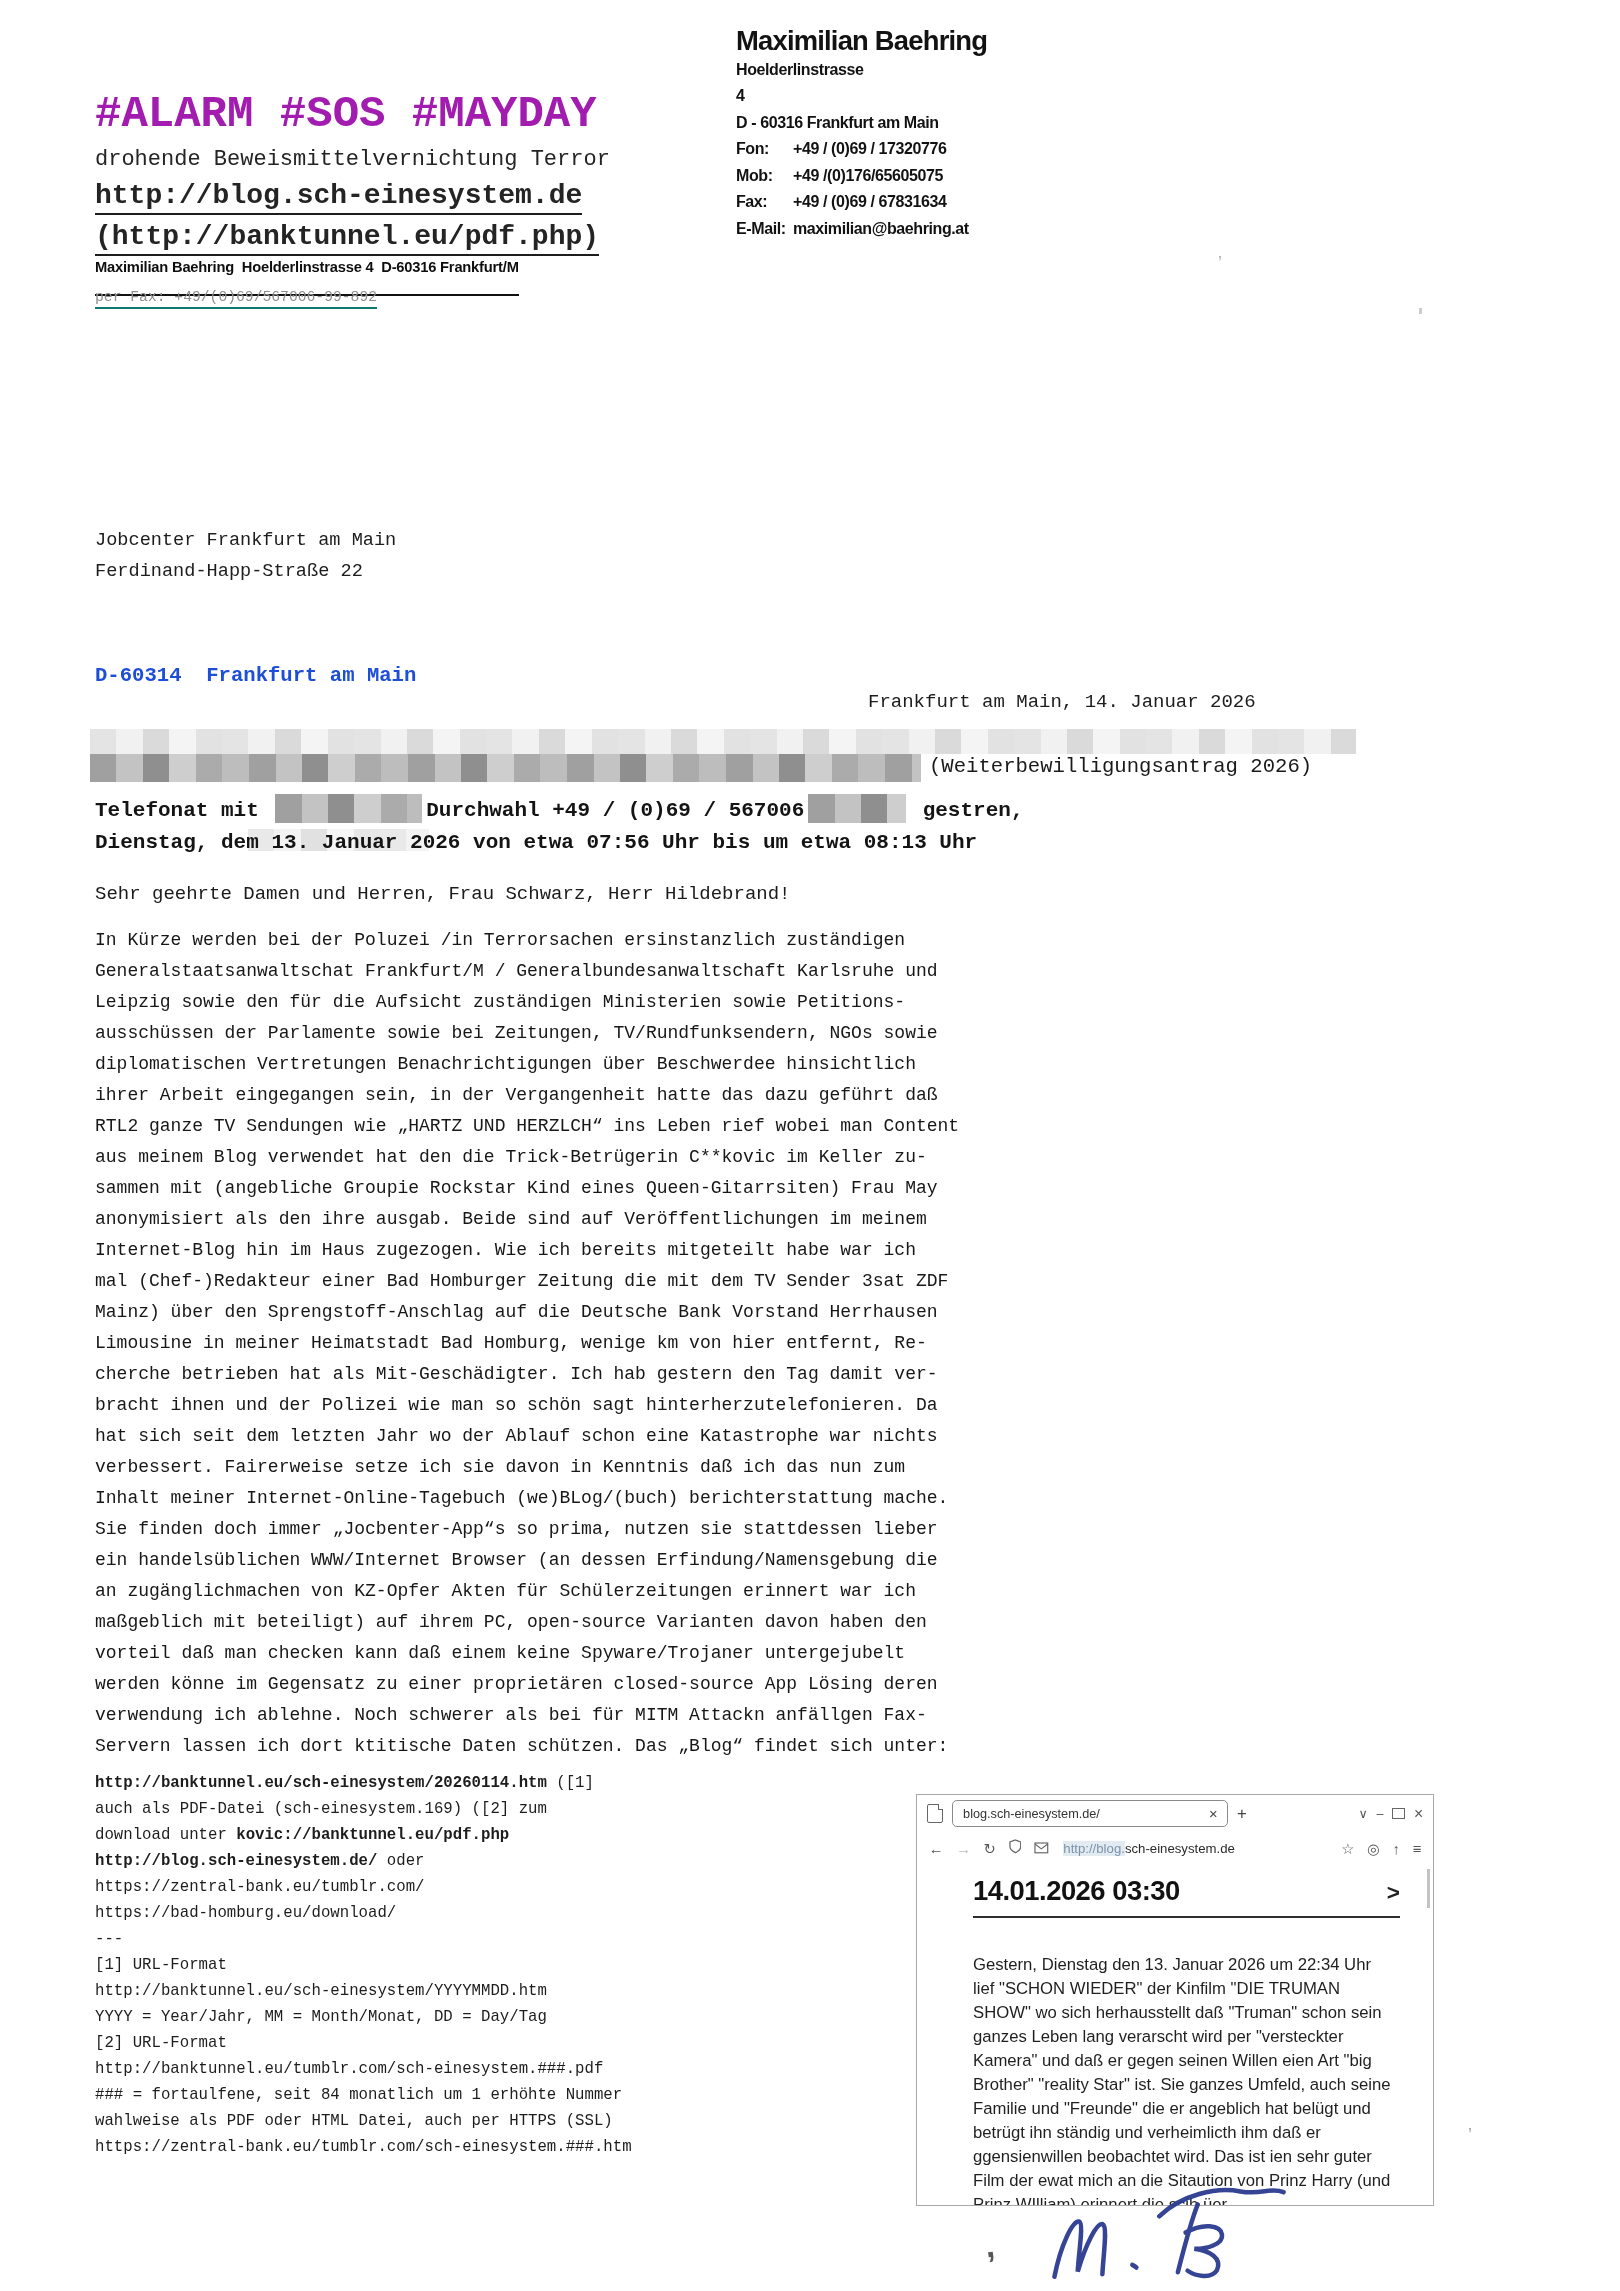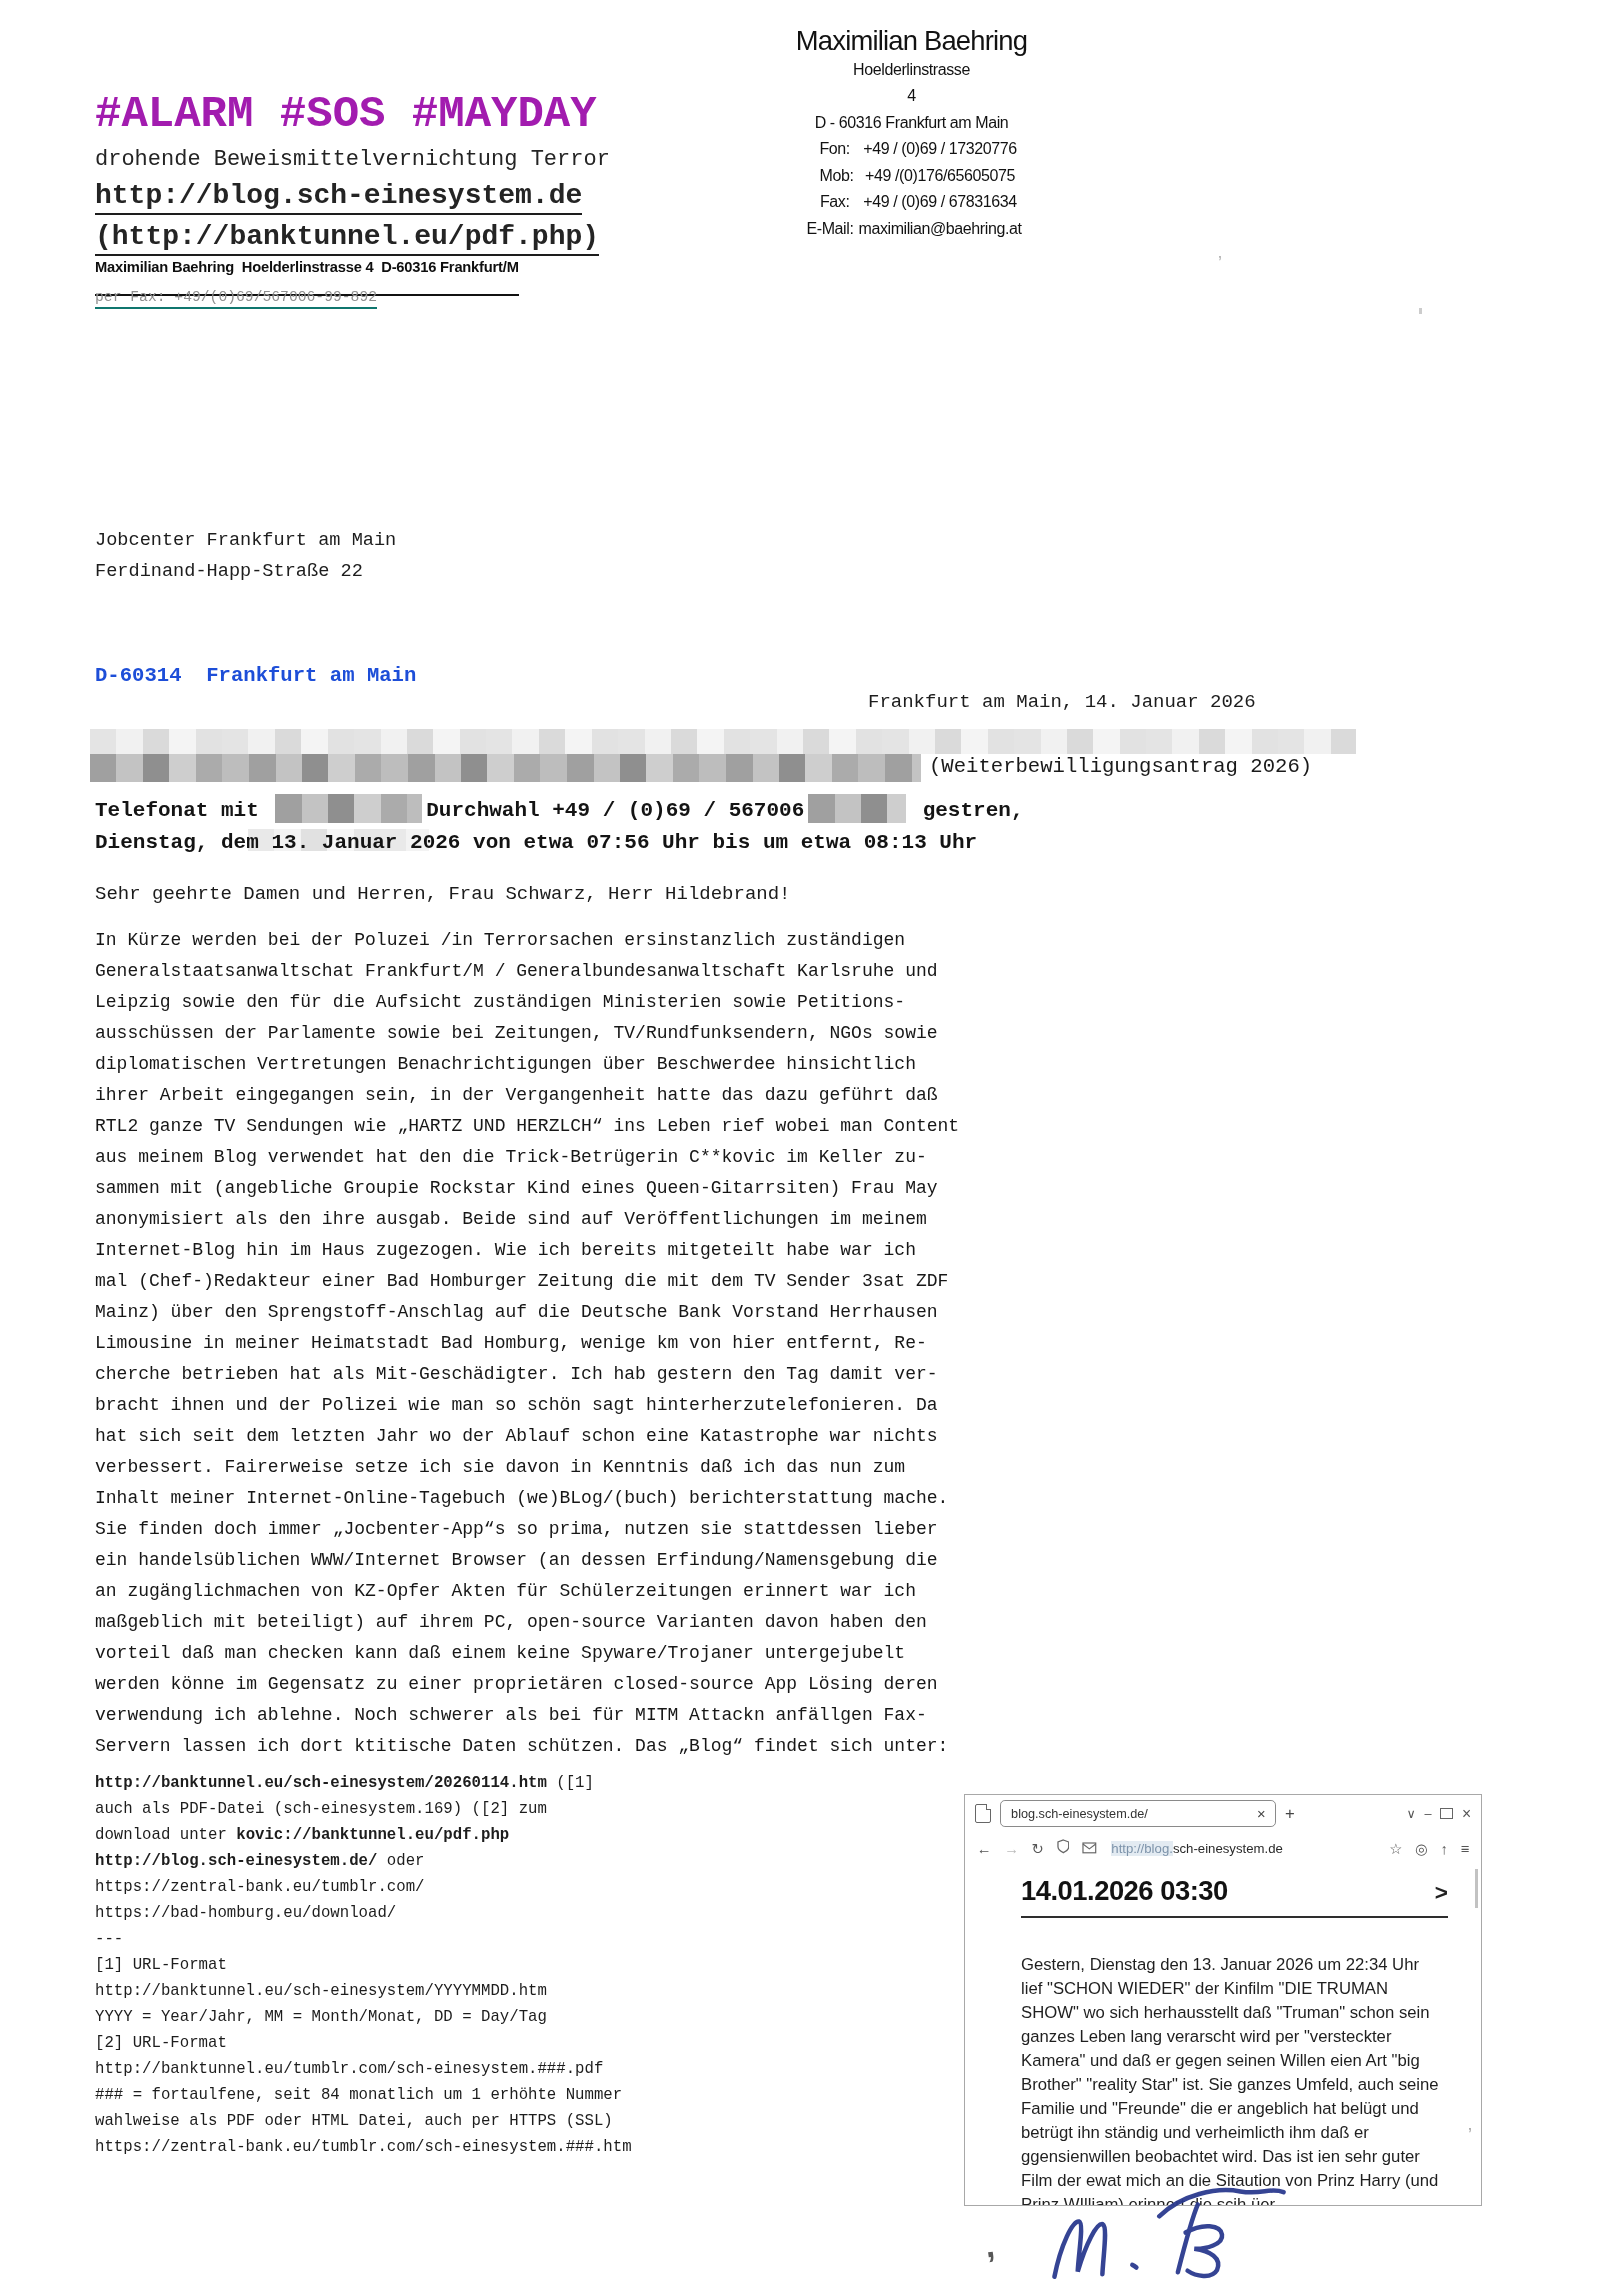--- a/index.html
+++ b/index.html
@@ -1,21 +1,21 @@
 <!DOCTYPE html>
 <html><head>
 <meta charset="utf-8">
 <style>
   html,body{margin:0;padding:0;background:#e8e8e8;}
   #page{position:relative;width:1620px;height:2292px;background:#ffffff;overflow:hidden;
         font-family:"Liberation Sans",sans-serif;color:#1b1b1b;margin:0 auto;}
   .pre{white-space:pre;}
 
   
-  .lh{position:absolute;left:776px;top:23.5px;width:271px;font-weight:normal;color:#121212;text-align:center;}
+  .lh{position:absolute;left:736px;top:23.5px;width:271px;font-weight:bold;color:#121212;}
   .lh-name{font-size:27.4px;line-height:33px;letter-spacing:-0.8px;}
   .lh-row{font-size:16px;line-height:26.5px;letter-spacing:-0.4px;flex-direction:column;}
   .lh-street{display:flex;justify-content:space-between;}
   .lh-contact .lbl{display:inline-block;width:57px;}
 
   
   .alert{position:absolute;left:95px;top:90px;color:#3e3e3e;}
   .a1{font-family:"Liberation Mono","DejaVu Sans Mono",monospace;font-weight:bold;font-size:44px;line-height:49px;color:#a21caf;}
   .a2{font-family:"Liberation Mono","DejaVu Sans Mono",monospace;font-weight:normal;font-size:22px;line-height:29px;margin-top:5.9px;color:#242424;}
   .aurl{font-family:"Liberation Mono","DejaVu Sans Mono",monospace;font-weight:bold;font-size:28px;line-height:33px;
@@ -59,21 +59,21 @@
   .bodytext{position:absolute;left:95px;top:925px;font-family:"Liberation Mono","DejaVu Sans Mono",monospace;
         font-size:18px;line-height:31px;color:#171717;white-space:pre;z-index:1;}
 
   .links{position:absolute;left:95px;top:1770px;font-family:"Liberation Mono","DejaVu Sans Mono",monospace;
         font-size:15.7px;line-height:26px;color:#1d1d1d;}
   .lline{white-space:pre;}
   .links .b{font-weight:bold;}
 
   
   .browser{position:absolute;left:916px;top:1794px;width:518px;height:412px;background:#fff;
-        border:1px solid #a8a8a8;box-sizing:border-box;overflow:hidden;margin-left:48px;}
+        border:1px solid #a8a8a8;box-sizing:border-box;overflow:hidden;}
   .tabbar{height:37px;display:flex;align-items:center;padding:0 9.8px;gap:8.8px;color:#555;}
   .pgicon{width:14.7px;height:16.7px;border:1.6px solid #666;border-radius:2px;position:relative;flex:none;}
   .pgicon::after{content:"";position:absolute;right:-1px;top:-1px;width:4.9px;height:4.9px;background:#fff;border-left:1.6px solid #666;border-bottom:1.6px solid #666;}
   .tab{width:276px;height:26.5px;border:1px solid #8a8a8a;border-radius:4.9px;display:flex;align-items:center;
        justify-content:space-between;padding:0 9.8px;box-sizing:border-box;flex:none;}
   .tabtitle{font-size:12.7px;color:#333;}
   .tclose{font-size:14.7px;color:#444;}
   .plus{font-size:16.7px;color:#444;}
   .spacer{flex:1;}
   .wc{font-size:12.7px;color:#555;}

